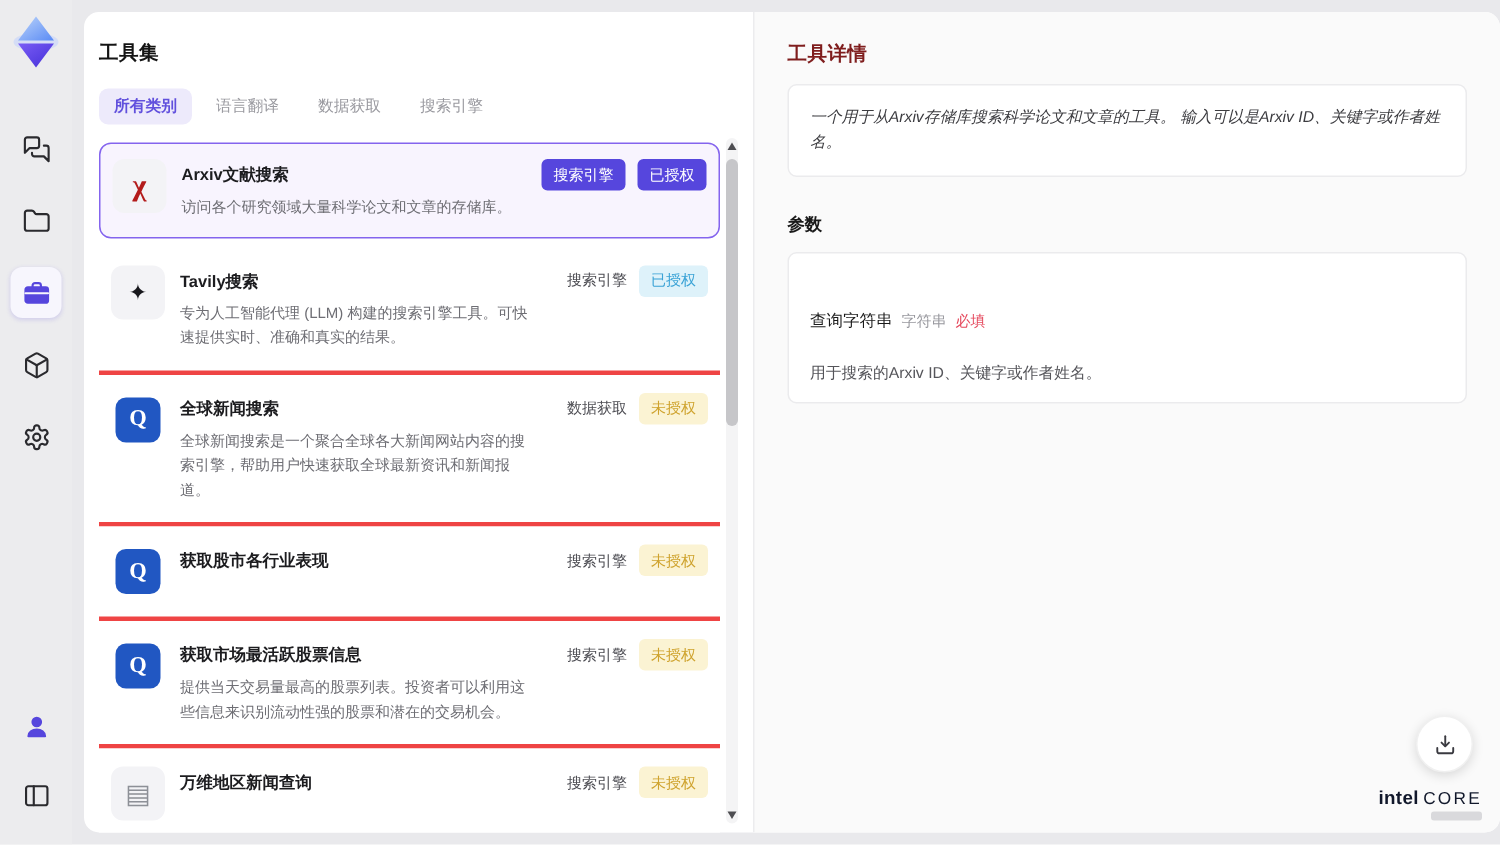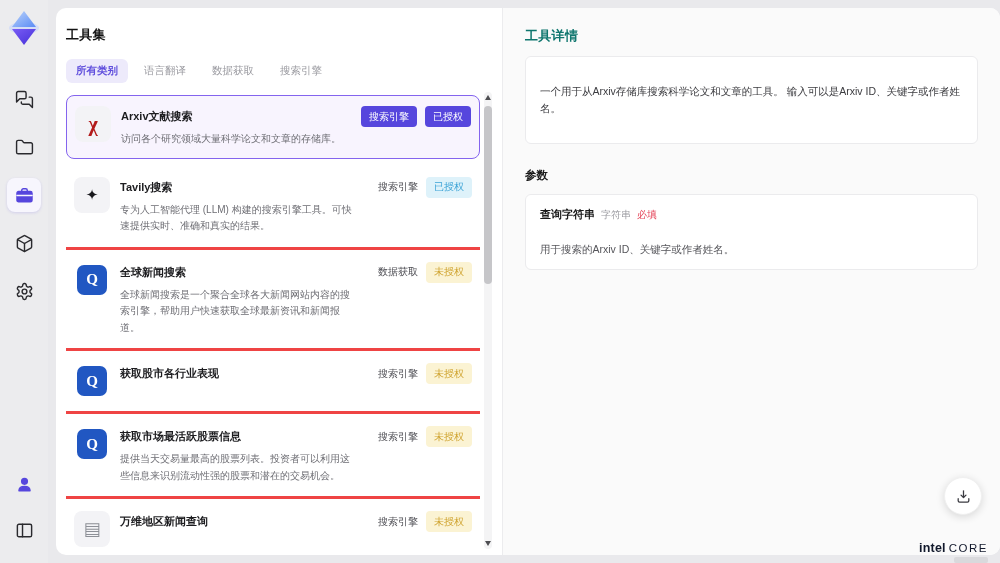--- a/index.html
+++ b/index.html
@@ -89,42 +89,42 @@
   .sb-arrow-up, .sb-arrow-down {
     position:absolute; left:1px; width:0; height:0; cursor:pointer;
     border-left:3.5px solid transparent; border-right:3.5px solid transparent;
   }
   .sb-arrow-up { top:3px; border-bottom:5px solid #4e4e52; }
   .sb-arrow-down { bottom:3px; border-top:5px solid #4e4e52; }
   .sb-thumb { position:absolute; left:0; top:14px; width:8px; height:178px; background:#c6c6c9; border-radius:4px; cursor:grab; }
 
   
   .detail-col { flex:1; background:#fafafa; border-left:1px solid #ececee; padding:19px 22px; }
-  .detail-title { font-size:13px; font-weight:700; color:#0f766e; letter-spacing:.3px; }
+  .detail-title { font-size:13px; font-weight:700; color:#7f1d1d; letter-spacing:.3px; }
   .section-h { font-size:11.5px; font-weight:700; color:#1a1a1a; margin-top:22px; }
   .detail-col .section-h:first-of-type { margin-top:24px; }
   .info-box {
     margin-top:11px; background:#fff; border:1px solid #ebebed; border-radius:6px;
-    padding:26px 14px; font-size:10.5px; color:#3c3c40; line-height:1.6;
+    padding:13px 14px; font-size:10.5px; color:#3c3c40; line-height:1.6;font-style:italic;
   }
   .param-box { margin-top:11px; background:#fff; border:1px solid #ebebed; border-radius:6px; padding:12px 14px; }
   .param-head { display:flex; align-items:baseline; gap:6px; }
-  .param-name { font-size:11px; font-weight:700; color:#1a1a1a; }
+  .param-name { font-size:11px; font-weight:400; color:#1a1a1a;margin-top:25px; }
   .param-type { font-size:10px; color:#98989e; }
   .param-required { font-size:10px; color:#e5485c; }
   .param-desc { margin-top:21px; font-size:10.5px; color:#55555a; }
 
   
   .fab {
     position:absolute; right:18px; bottom:48px; width:38px; height:38px; border-radius:50%;
     background:#fff; box-shadow:0 2px 8px rgba(0,0,0,.14); border:1px solid #f0f0f0;
     display:flex; align-items:center; justify-content:center; cursor:pointer;
   }
   .fab svg { width:17px; height:17px; stroke:#3a3a40; stroke-width:1.8; fill:none; stroke-linecap:round; stroke-linejoin:round; }
-  .brand { position:absolute; right:12px; bottom:0; text-align:right; }
+  .brand { position:absolute; right:12px; bottom:16px; text-align:right; }
   .brand-row { font-size:12.5px; color:#11182b; display:flex; align-items:baseline; gap:3px; justify-content:flex-end; }
   .brand-intel { font-weight:700; letter-spacing:.2px; }
   .brand-core { font-weight:400; font-size:11.5px; letter-spacing:1.5px; }
   .brand-sub { margin-top:2px; margin-left:auto; width:34px; height:6px; border-radius:2px; background:#d9d9dc; }
 </style>
 </head>
 <body>
 
 <nav class="rail">
   <div class="rail-logo">

